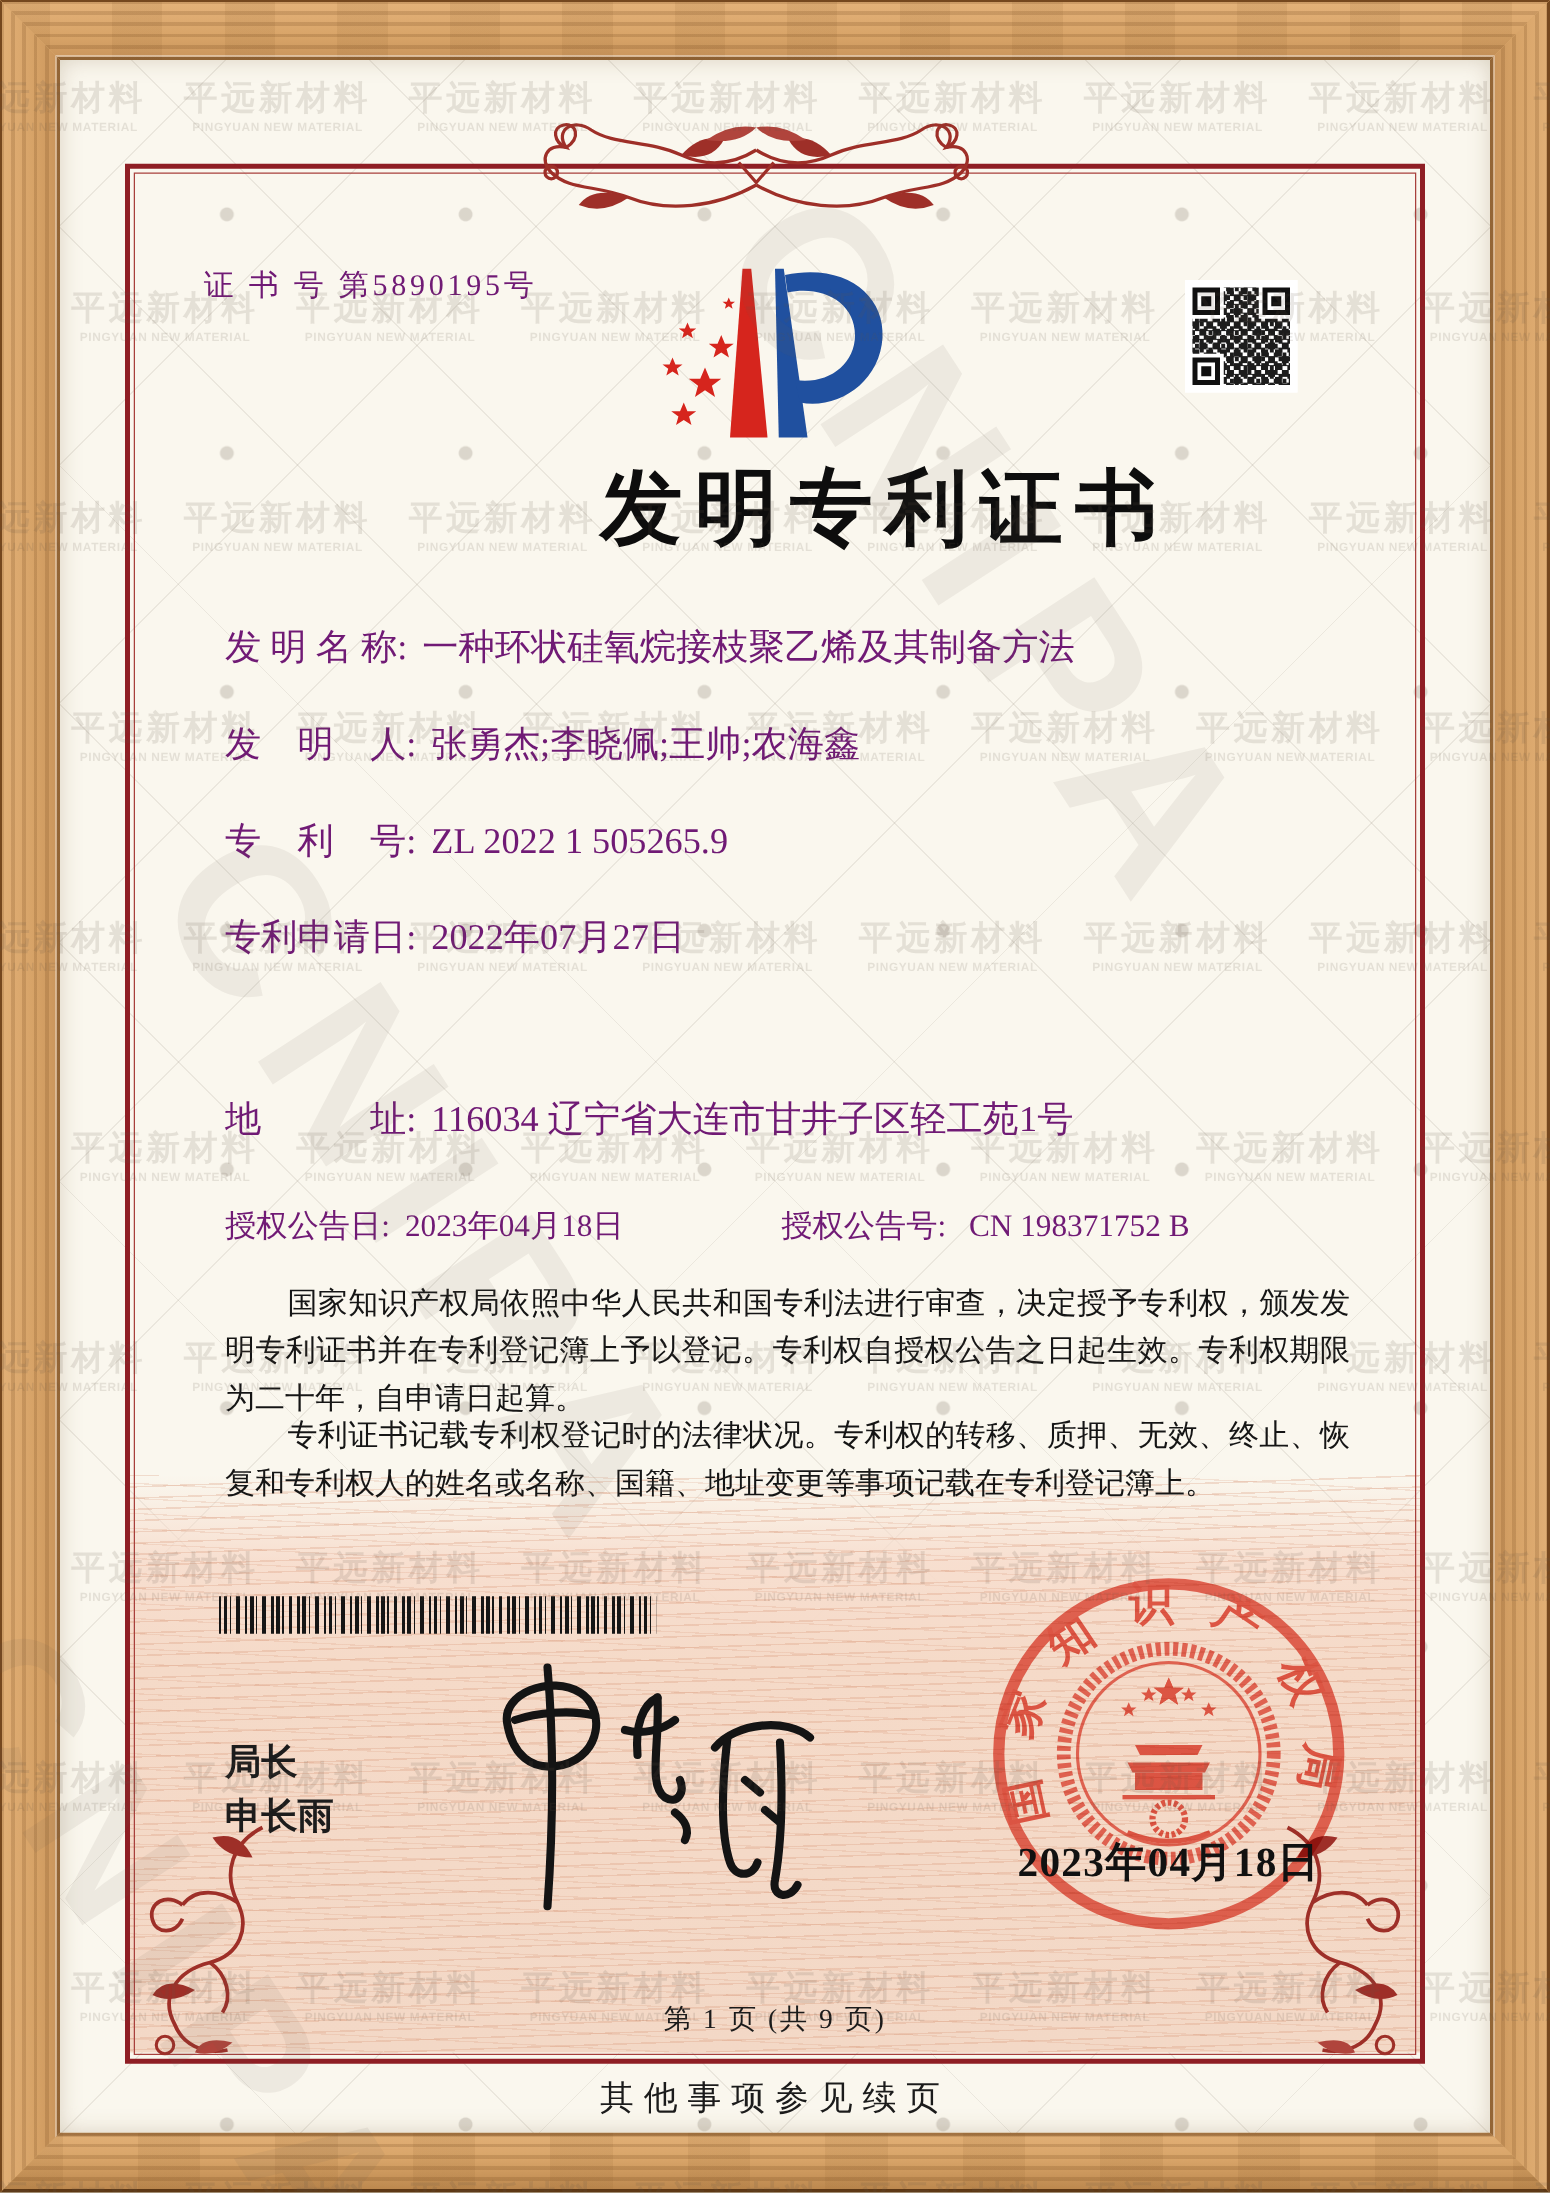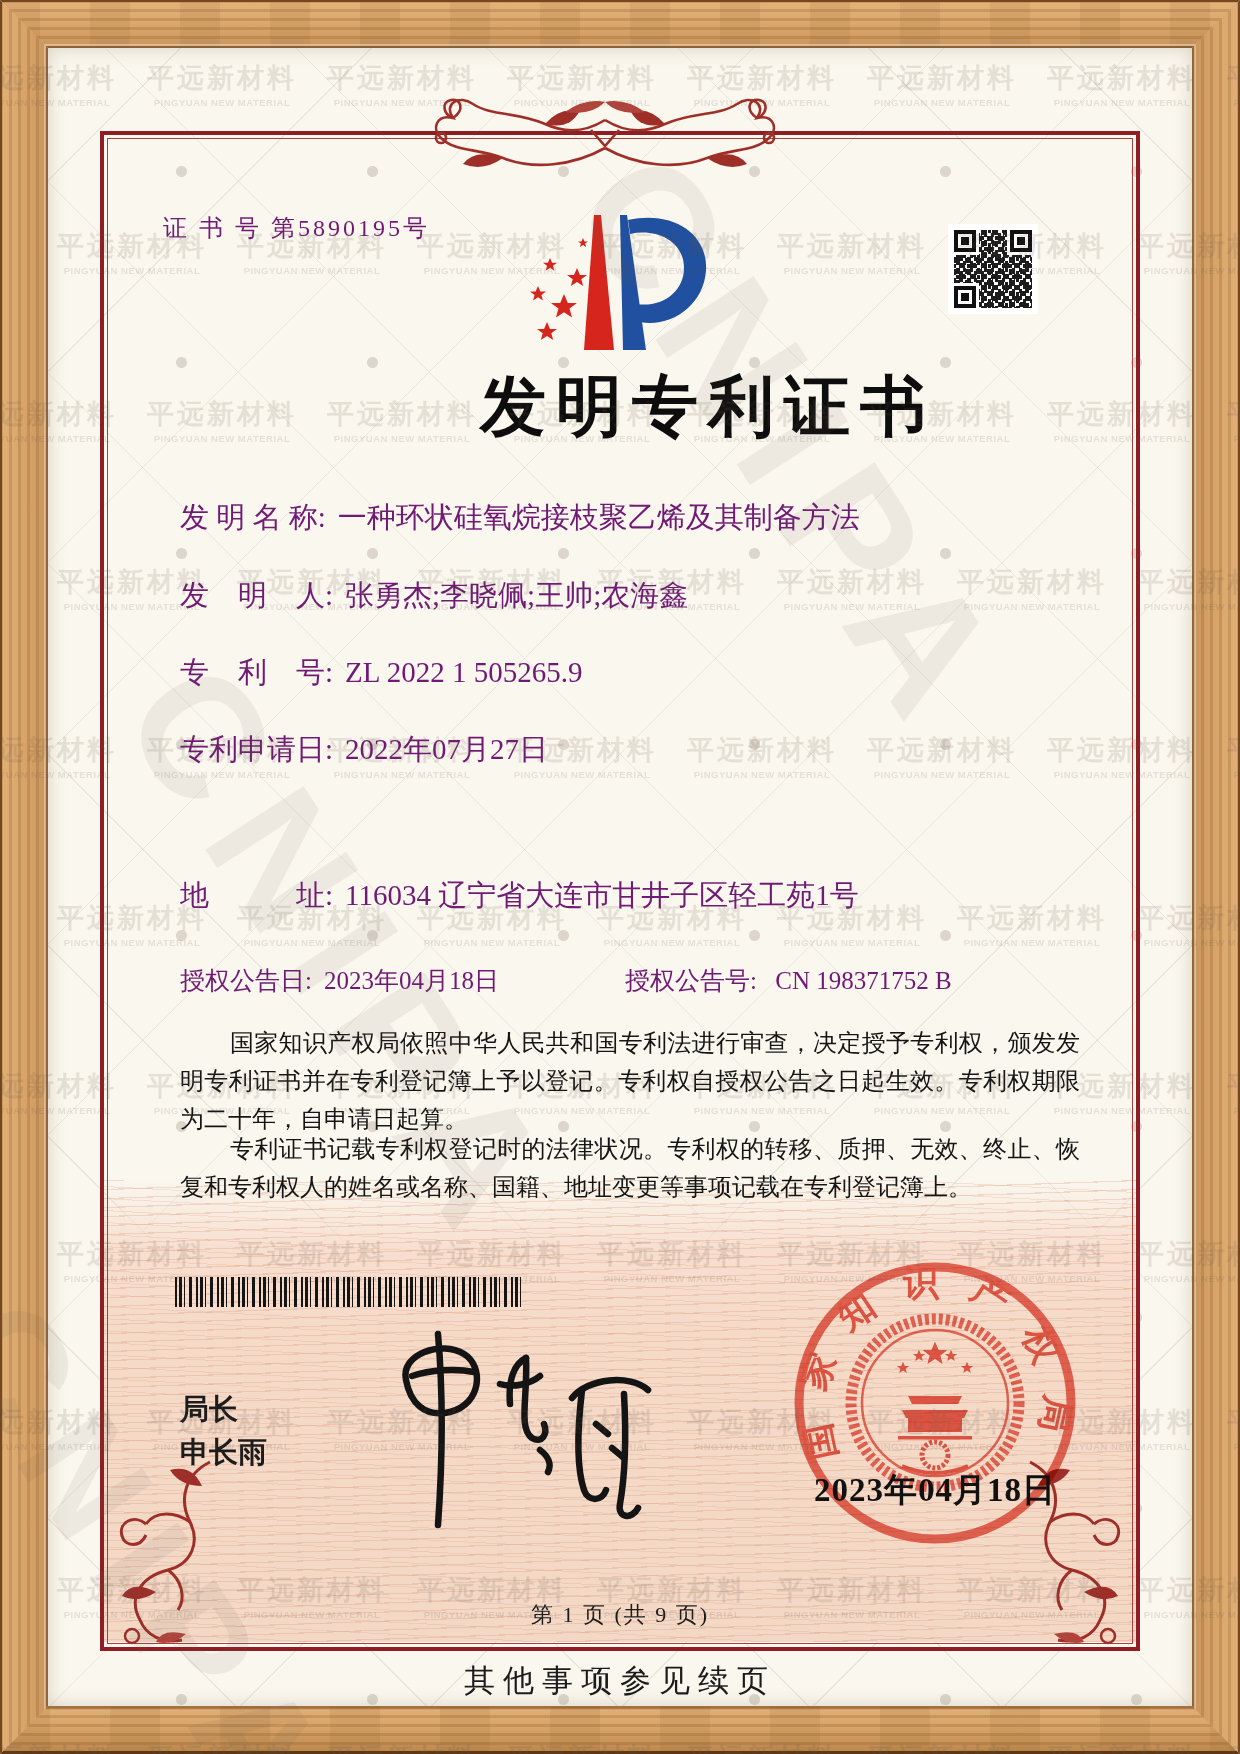--- a/index.html
+++ b/index.html
@@ -85,21 +85,21 @@
             font-size:29px;font-weight:700;color:#1c1c1c;white-space:nowrap;}
   .d1{top:1390px}.d2{top:1433px}
   .sig{position:absolute;left:372px;top:1320px;z-index:4;}
 
   .seal{position:absolute;left:790px;top:1258px;width:290px;height:290px;z-index:4;
         mix-blend-mode:multiply;opacity:.94;}
   .seal-date{position:absolute;left:790px;top:1468px;width:290px;text-align:center;z-index:4;
         font-size:33px;font-weight:700;color:#111;letter-spacing:1px;}
 
   .pfoot{left:100px;top:1600px;width:1040px;text-align:center;font-size:22px;letter-spacing:2px;color:#1b1b1b;}
-  .contnote{left:100px;top:1660px;width:1040px;text-align:center;font-size:31px;letter-spacing:8px;color:#1b1b1b;}
+  .contnote{left:100px;top:1660px;width:1040px;text-align:center;font-size:27px;letter-spacing:8px;color:#1b1b1b;}
 
   
   .logo{position:absolute;left:528px;top:208px;z-index:3;}
   .qr{position:absolute;left:948px;top:224px;width:90px;height:90px;z-index:3;
       background:#fff;border:3px solid #fff;}
   .qr-noise{position:absolute;inset:3px;
       background-image:repeating-conic-gradient(#101010 0 25%,rgba(0,0,0,0) 0 50%),
                        repeating-conic-gradient(rgba(0,0,0,0) 0 25%,#101010 0 50%);
       background-size:11px 11px,7px 7px;background-position:0 0,2px 3px;opacity:.95;}
   .finder{position:absolute;width:22px;height:22px;border:4px solid #101010;background:#fff;

